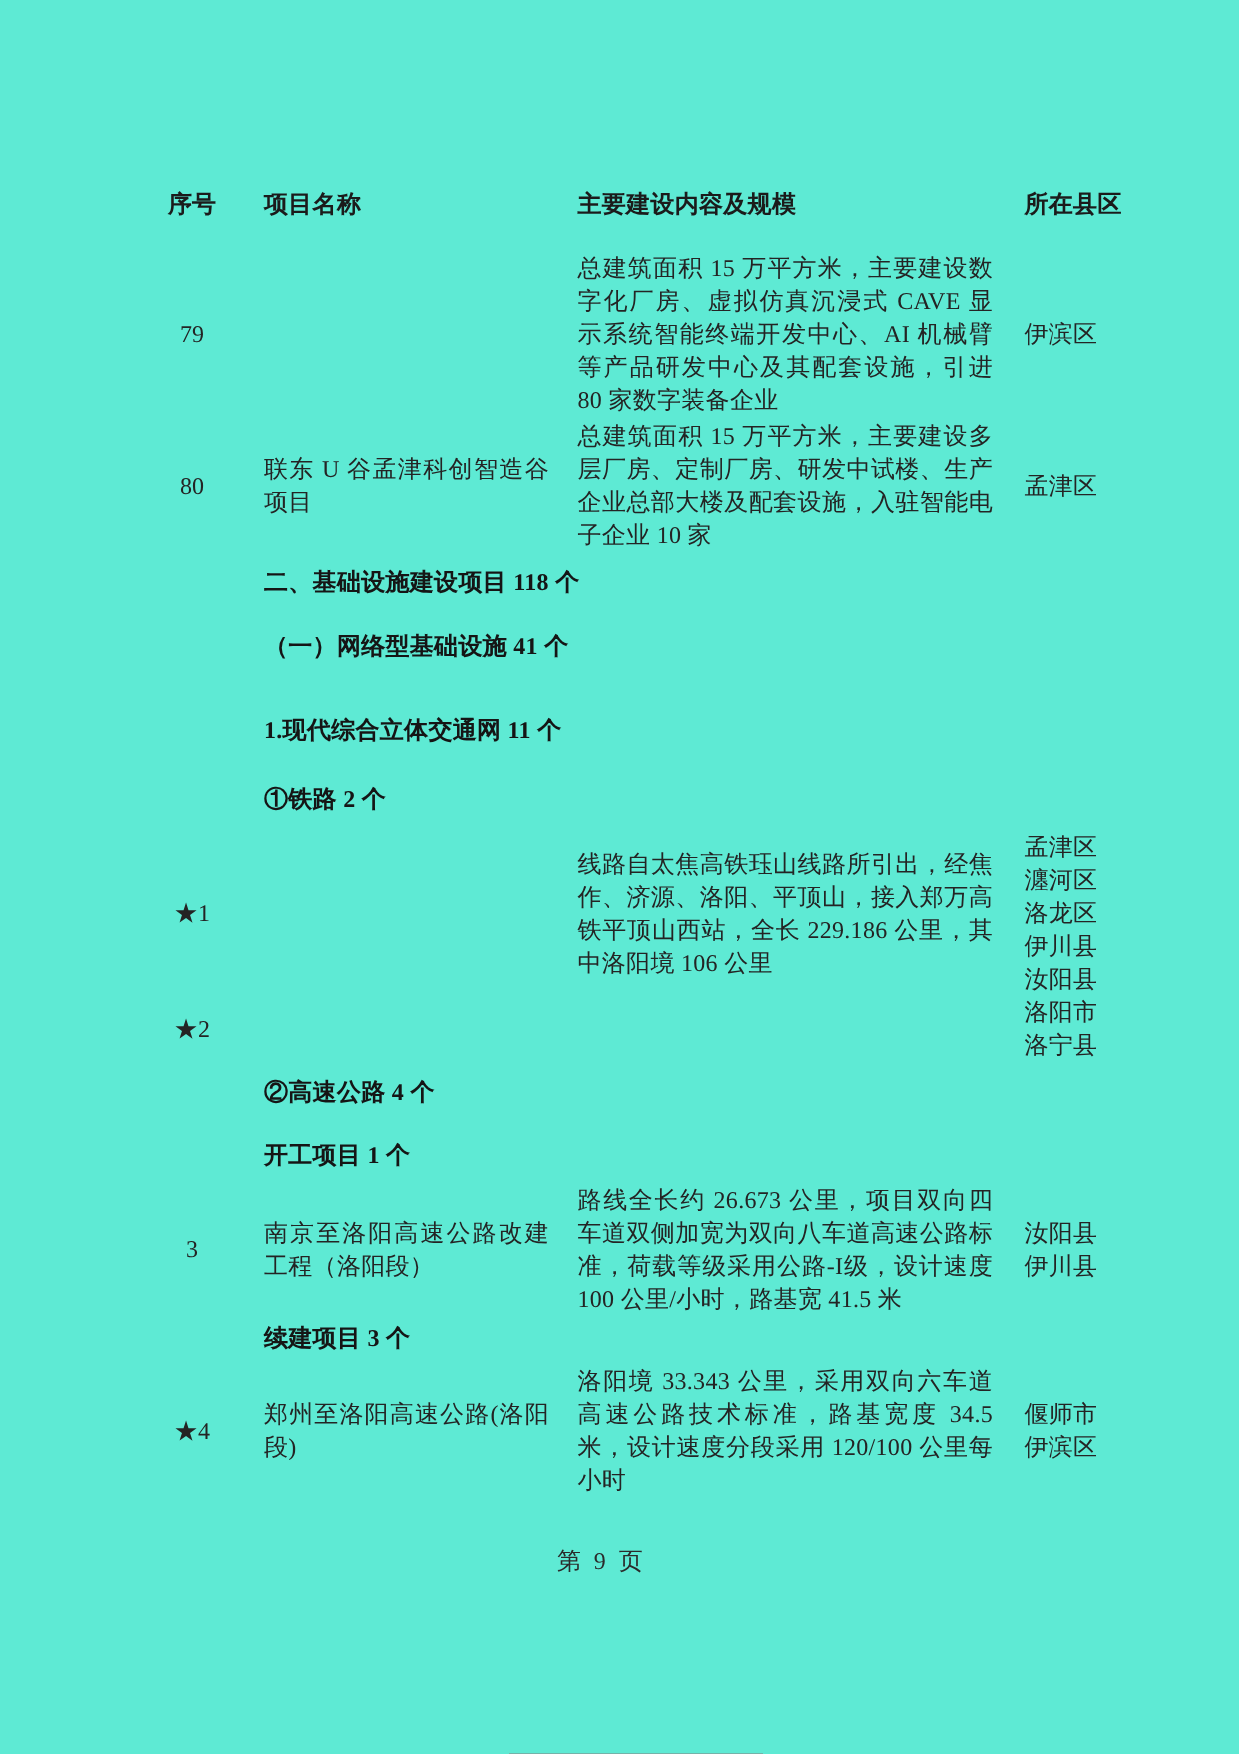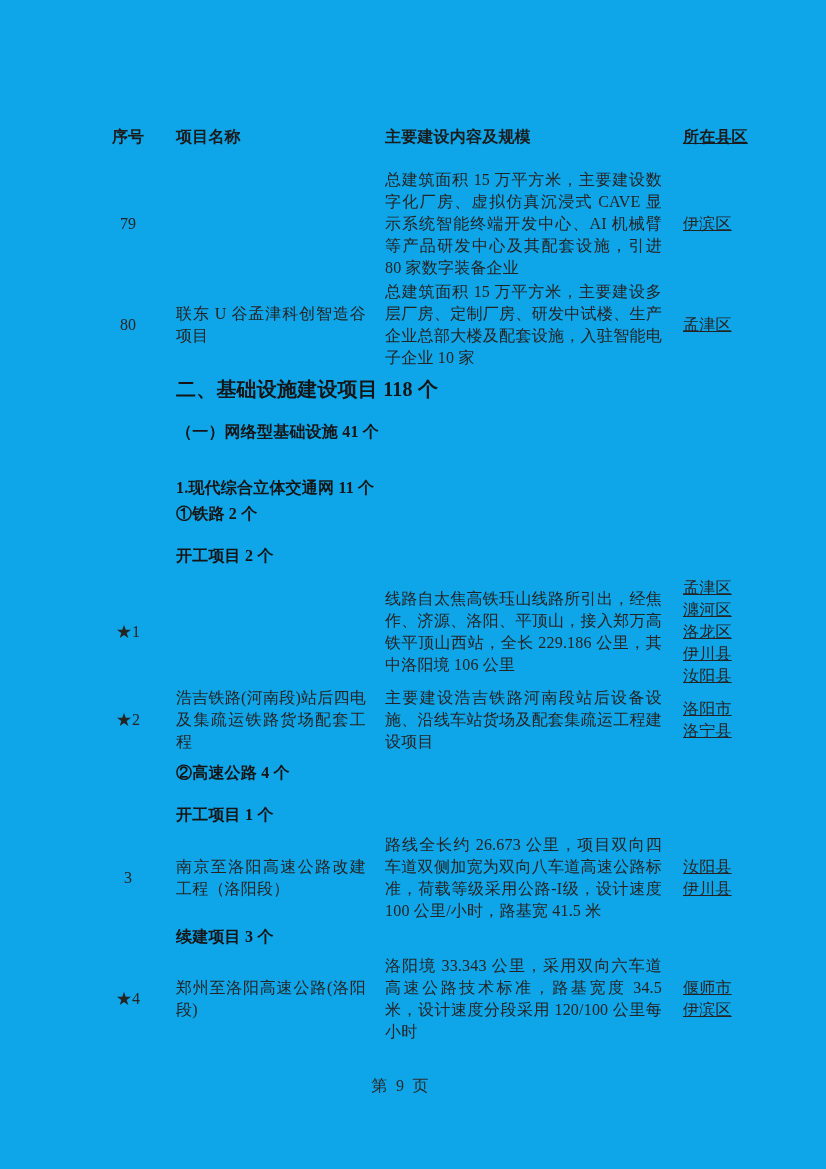--- a/index.html
+++ b/index.html
@@ -1,49 +1,49 @@
 <!DOCTYPE html>
 <html lang="zh"><head>
 <meta charset="utf-8">
 <style>
   html,body { margin:0; padding:0; background:#888; }
   .page {
     position: relative;
     width: 826px;
     height: 1169px;
     margin: 0 auto;
-    background: #0ea5e9;
+    background: #5eead4;
     font-family: "Liberation Serif", "DejaVu Serif", serif;
     font-size: 16px;
     line-height: 22px;
     letter-spacing: 0.2px;
     color: #242424;
     box-sizing: border-box;
     padding-top: 126px;
     overflow: hidden;
   }
   .trow {
     display: grid;
     grid-template-columns: 56px 20px 190px 19px 277px 21px 143px;
     margin-left: 100px;
     align-items: center;
   }
   .c-seq     { grid-column: 1; text-align: center; letter-spacing: 0; }
   .c-name    { grid-column: 3; text-align: justify; }
   .c-content { grid-column: 5; text-align: justify; }
-  .c-county  { grid-column: 7; text-align: left; white-space: pre-line; text-decoration: underline; }
+  .c-county  { grid-column: 7; text-align: left; white-space: pre-line; }
   .thead { font-weight: 700; color: #1b1b1b; }
   .thead .c-name, .thead .c-content { text-align: left; }
   .heading {
     margin-left: 176px;
     font-weight: 700;
     color: #151515;
     white-space: nowrap;
   }
-  .heading.big { font-size: 20px; }
+  .heading.big { font-size: 16px; }
   .footer {
     text-align: center;
     white-space: pre;
     position: relative;
     left: -13px;
     color: #2b2b2b;
   }
 </style>
 </head>
 <body>
@@ -66,37 +66,34 @@
   <div class="trow" style="margin-top:2px">
     <div class="c-seq">80</div>
     <div class="c-name">联东 U 谷孟津科创智造谷项目</div>
     <div class="c-content">总建筑面积 15 万平方米，主要建设多层厂房、定制厂房、研发中试楼、生产企业总部大楼及配套设施，入驻智能电子企业 10 家</div>
     <div class="c-county">孟津区</div>
   </div>
 
   <div class="heading big" style="margin-top:9px">二、基础设施建设项目 118 个</div>
   <div class="heading" style="margin-top:21px">（一）网络型基础设施 41 个</div>
   <div class="heading" style="margin-top:34px">1.现代综合立体交通网 11 个</div>
-  <div class="heading" style="margin-top:4px">①铁路 2 个</div>
-  <div class="heading" style="margin-top:20px">开工项目 2 个</div>
+  <div class="heading" style="margin-top:24px">①铁路 2 个</div>
 
   <div class="trow" style="margin-top:10px">
     <div class="c-seq">★1</div>
     <div class="c-content">线路自太焦高铁珏山线路所引出，经焦作、济源、洛阳、平顶山，接入郑万高铁平顶山西站，全长 229.186 公里，其中洛阳境 106 公里</div>
     <div class="c-county">孟津区
 瀍河区
 洛龙区
 伊川县
 汝阳县</div>
   </div>
 
   <div class="trow" style="margin-top:0">
     <div class="c-seq">★2</div>
-    <div class="c-name">浩吉铁路(河南段)站后四电及集疏运铁路货场配套工程</div>
-    <div class="c-content">主要建设浩吉铁路河南段站后设备设施、沿线车站货场及配套集疏运工程建设项目</div>
     <div class="c-county">洛阳市
 洛宁县</div>
   </div>
 
   <div class="heading" style="margin-top:9px">②高速公路 4 个</div>
   <div class="heading" style="margin-top:20px">开工项目 1 个</div>
 
   <div class="trow" style="margin-top:8px">
     <div class="c-seq">3</div>
     <div class="c-name">南京至洛阳高速公路改建工程（洛阳段）</div>

